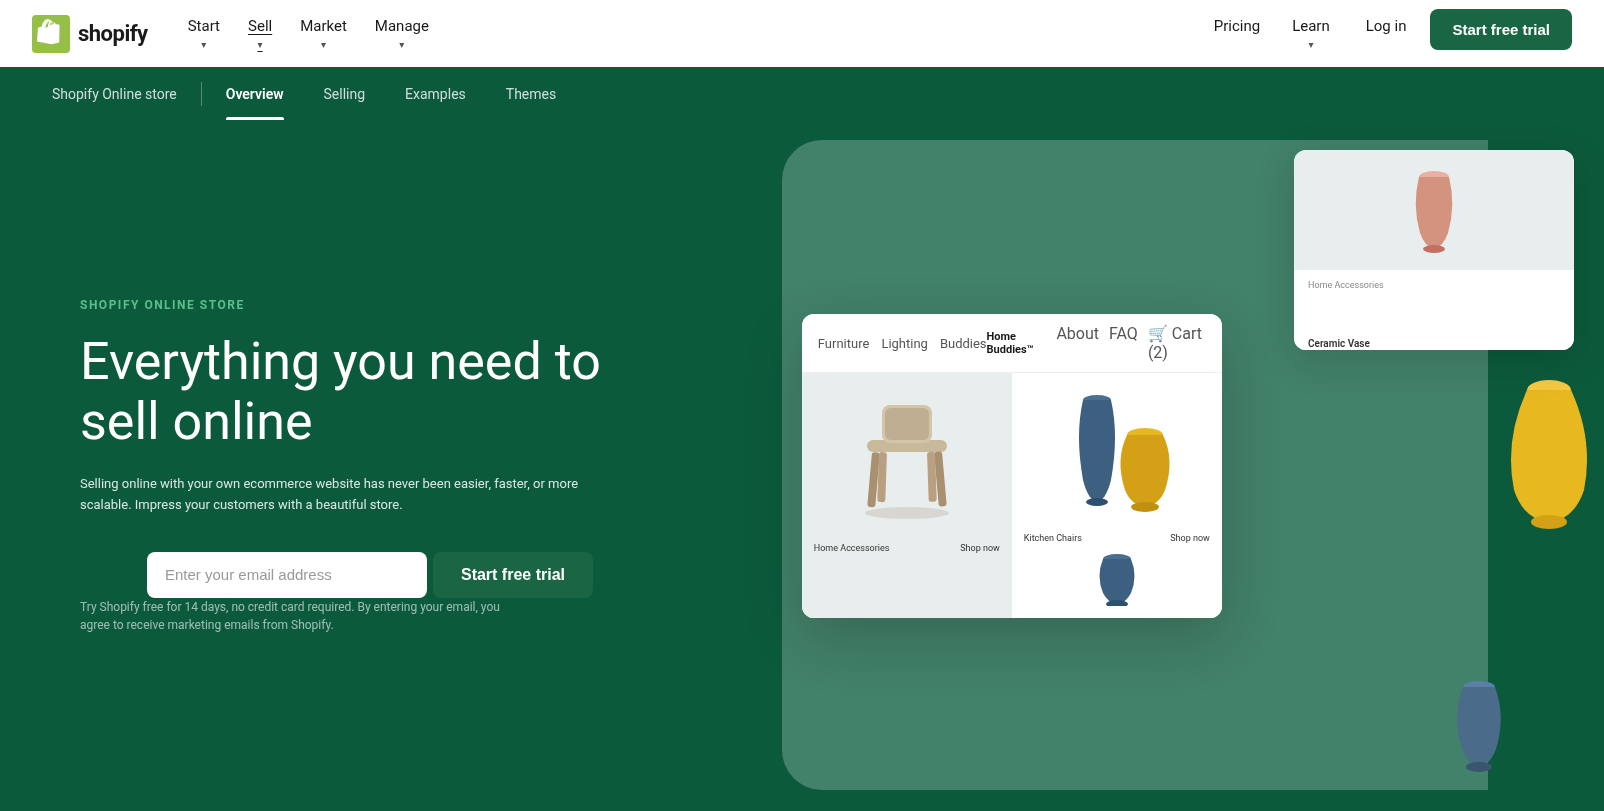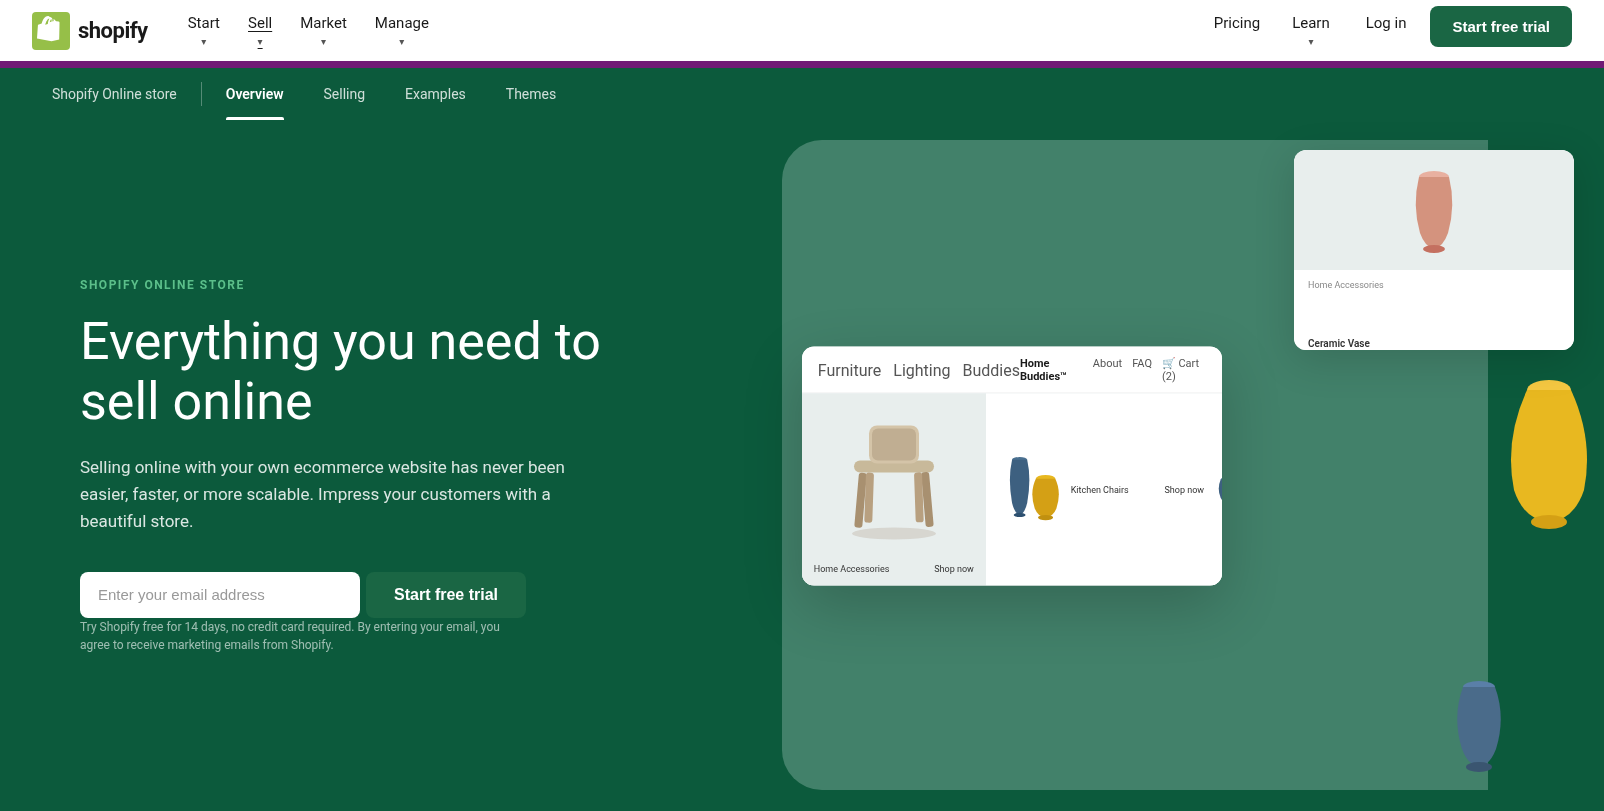--- a/index.html
+++ b/index.html
@@ -5,21 +5,21 @@
     * { margin: 0; padding: 0; box-sizing: border-box; }
     body { font-family: -apple-system, BlinkMacSystemFont, 'Segoe UI', Roboto, sans-serif; overflow-x: hidden; }
 
     
     .top-nav {
       display: flex;
       align-items: center;
       padding: 0 32px;
       height: 68px;
       background: #fff;
-      border-bottom: 7px solid #701a75;
+      border-bottom: 1px solid #701a75;
       position: relative;
       z-index: 10;
     }
     .logo-area {
       display: flex;
       align-items: center;
       gap: 8px;
       margin-right: 28px;
       text-decoration: none;
     }
@@ -145,31 +145,32 @@
       margin-bottom: 20px;
     }
     .hero-title {
       font-size: 52px;
       font-weight: 400;
       color: #fff;
       line-height: 1.15;
       margin-bottom: 22px;
     }
     .hero-subtitle {
-      font-size: 17px;
+      font-size: 13px;
       color: rgba(255,255,255,0.85);
       line-height: 1.6;
       margin-bottom: 36px;
       max-width: 520px;
       margin-top: 16px;
     }
     .email-row {
       display: flex;
       gap: 6px;
       margin-bottom: 0;
+      justify-content: center;
     }
     .email-input {
       flex: 1;
       max-width: 280px;
       padding: 14px 18px;
       border-radius: 8px;
       border: none;
       font-size: 15px;
       color: #333;
       outline: none;
@@ -224,34 +225,34 @@
       border-bottom: 1px solid #eee;
       display: flex;
       align-items: center;
       justify-content: space-between;
     }
     .store-nav-links {
       display: flex;
       gap: 12px;
     }
     .store-nav-link {
-      font-size: 16px;
+      font-size: 13px;
       color: #555;
     }
     .store-brand {
       font-size: 11px;
       font-weight: 700;
       color: #1a1a1a;
     }
     .store-nav-right {
       display: flex;
       gap: 10px;
     }
     .store-nav-r-link {
-      font-size: 11px;
+      font-size: 16px;
       color: #555;
     }
     .store-body {
       background: #e8eeed;
       display: grid;
       grid-template-columns: 1fr 1fr;
       gap: 0;
     }
     .product-section {
       background: #e8eeed;
@@ -265,21 +266,21 @@
       justify-content: space-between;
       width: 100%;
       padding-top: 8px;
       font-size: 9px;
       color: #333;
     }
     .product-section-right {
       background: #fff;
       padding: 12px;
       display: flex;
-      flex-direction: row;
+      flex-direction: column;
       align-items: center;
       gap: 8px;
     }
     .product-footer-right {
       display: flex;
       justify-content: space-between;
       width: 100%;
       font-size: 9px;
       color: #333;
     }

